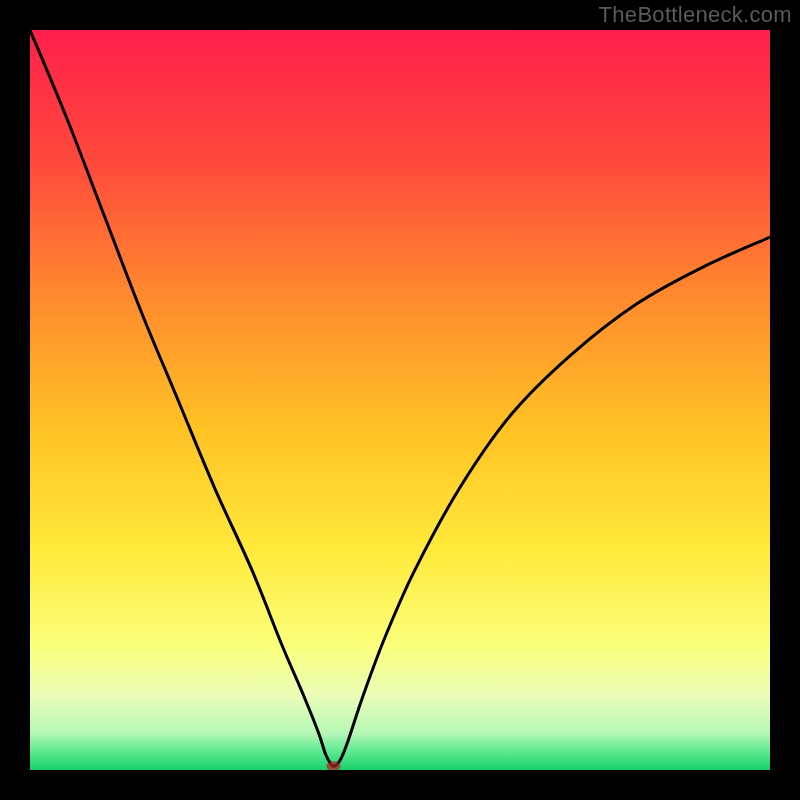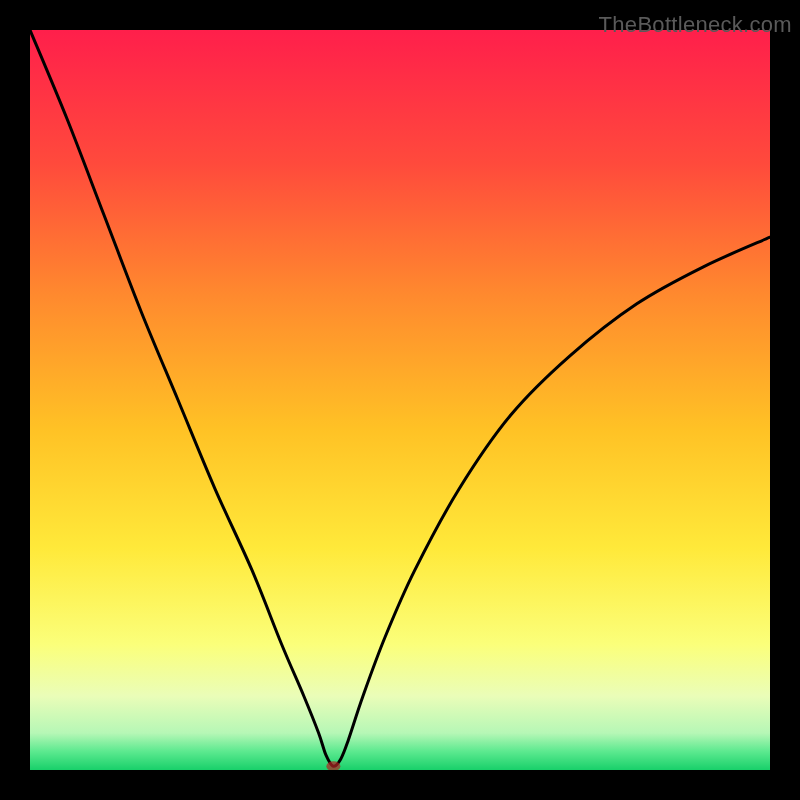--- a/index.html
+++ b/index.html
@@ -12,21 +12,21 @@
     overflow: hidden;
   }
   .frame {
     position: relative;
     width: 800px;
     height: 800px;
     background: #000;
   }
   .watermark {
     position: absolute;
-    top: 12px;
+    top: 2px;
     right: 8px;
     color: #5a5a5a;
     font-size: 22px;
     font-weight: 500;
     letter-spacing: 0.3px;
     z-index: 5;
   }
   .plot-area {
     position: absolute;
     left: 30px;

